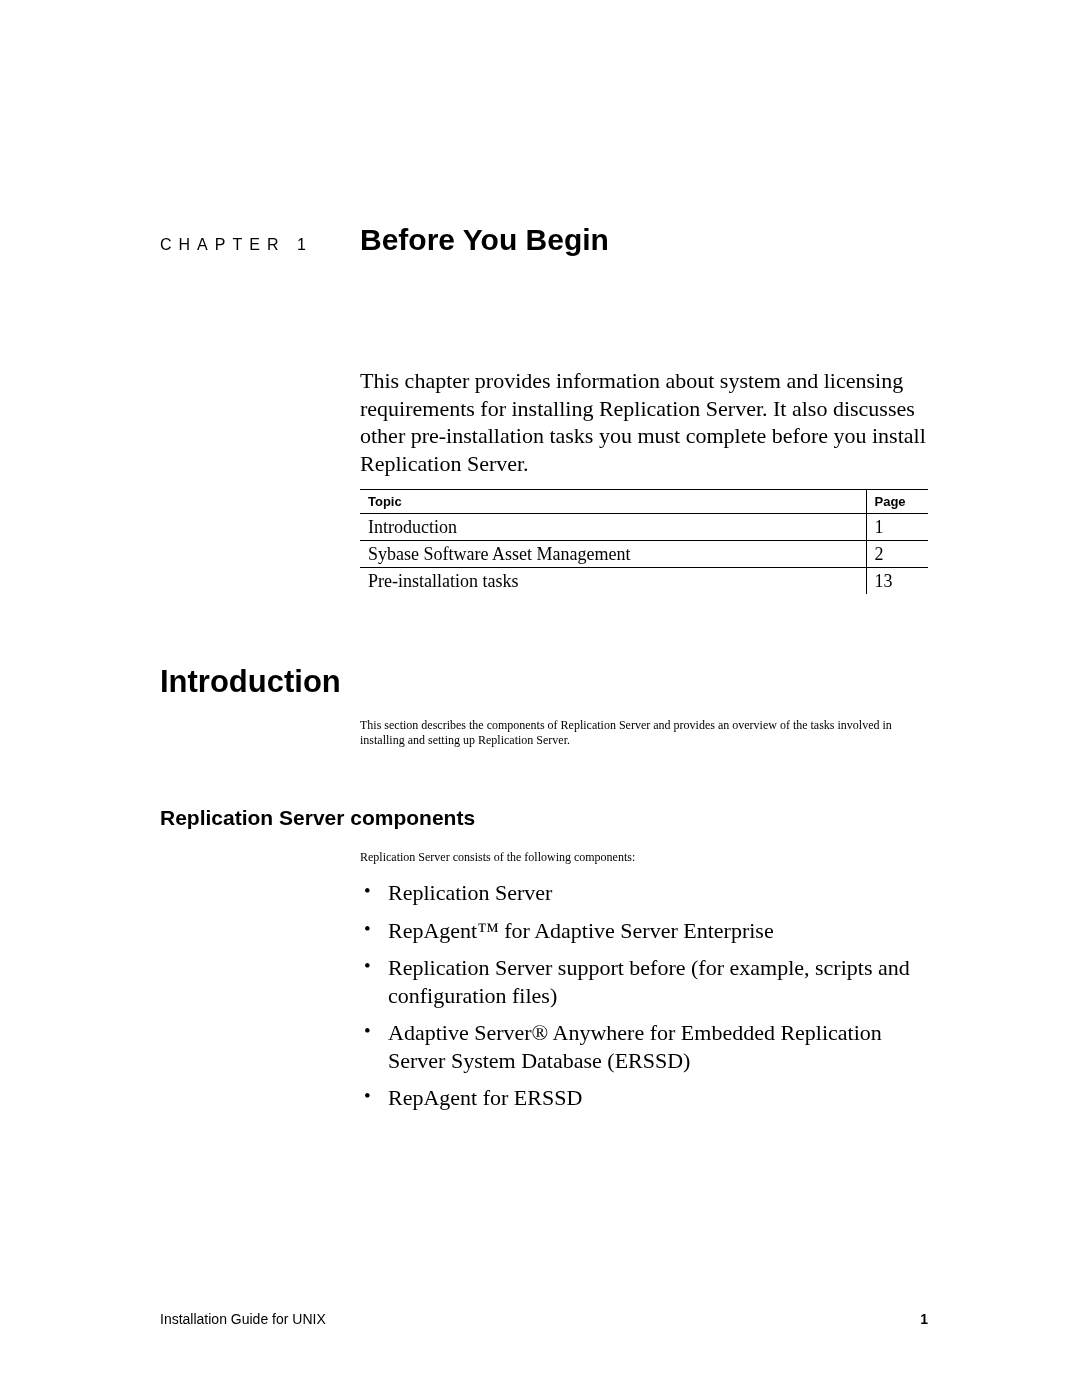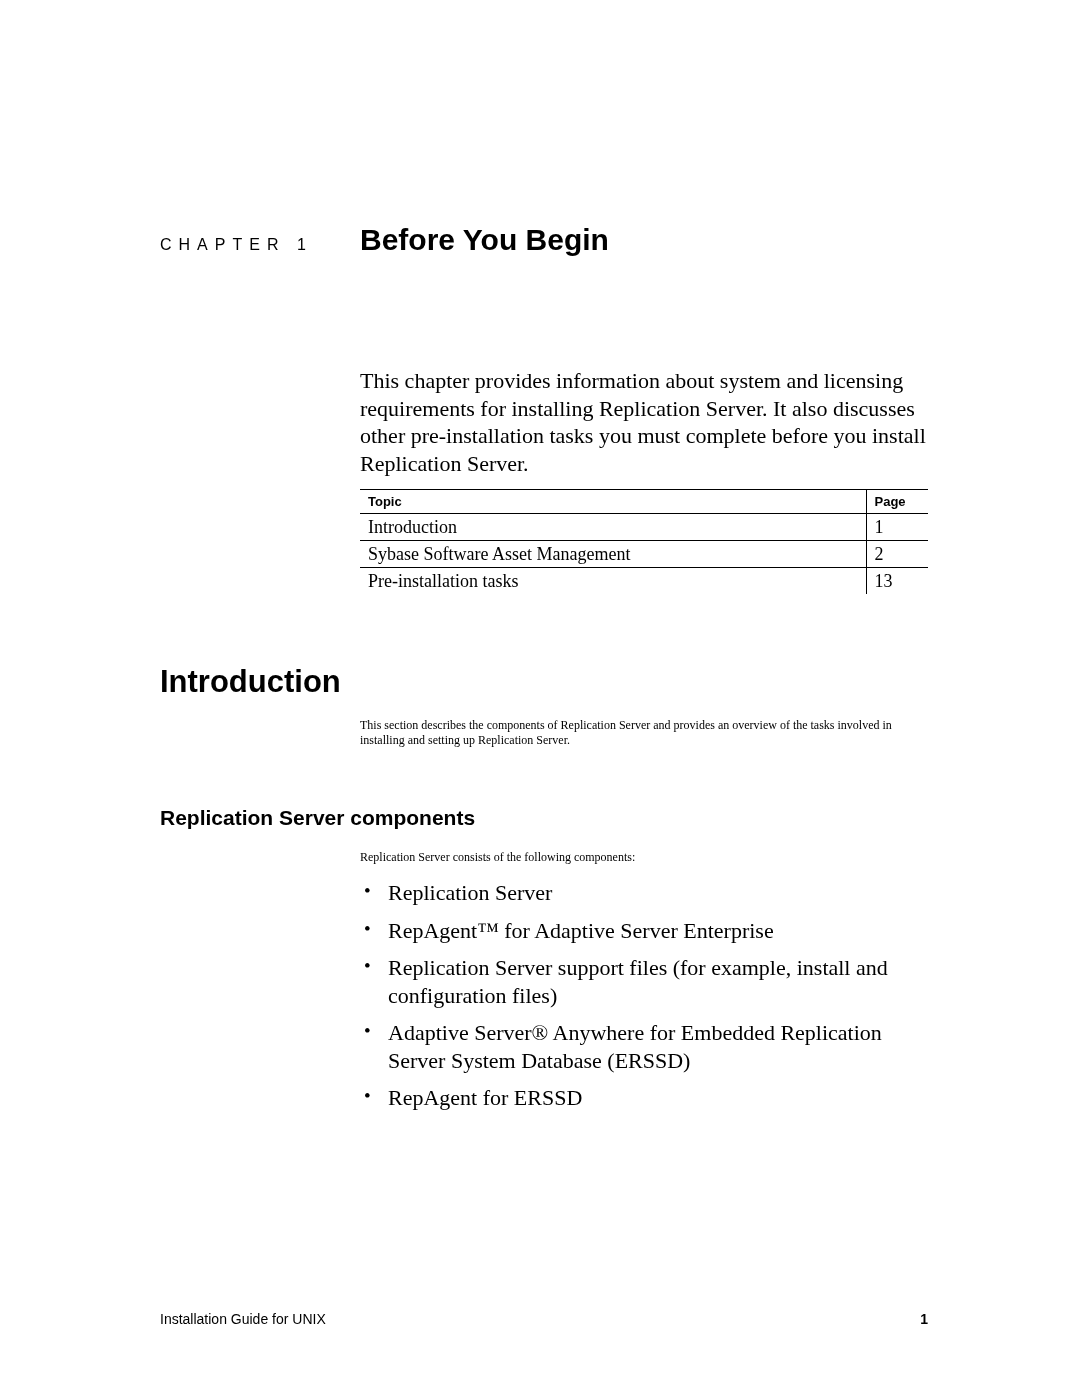--- a/index.html
+++ b/index.html
@@ -158,21 +158,21 @@
   <div class="indent-block">
     <p class="body-para">This section describes the components of Replication Server and provides an overview of the tasks involved in installing and setting up Replication Server.</p>
   </div>
 
   <h2 class="subsection">Replication Server components</h2>
   <div class="indent-block">
     <p class="body-para">Replication Server consists of the following components:</p>
     <ul class="bullets">
       <li>Replication Server</li>
       <li>RepAgent™ for Adaptive Server Enterprise</li>
-      <li>Replication Server support files (for example, install and configuration files)</li>
+      <li>Replication Server support before (for example, scripts and configuration files)</li>
       <li>Adaptive Server® Anywhere for Embedded Replication Server System Database (ERSSD)</li>
       <li>RepAgent for ERSSD</li>
     </ul>
   </div>
 
 </div>
 
 <div class="footer">
   <span>Installation Guide for UNIX</span>
   <span class="footer-right">1</span>

